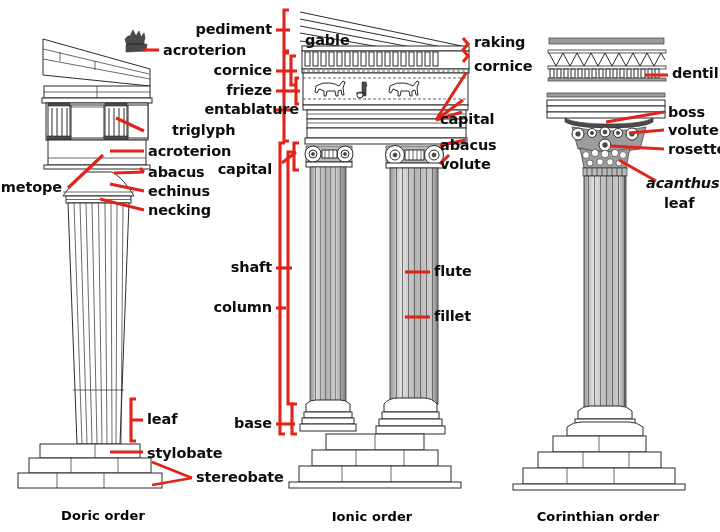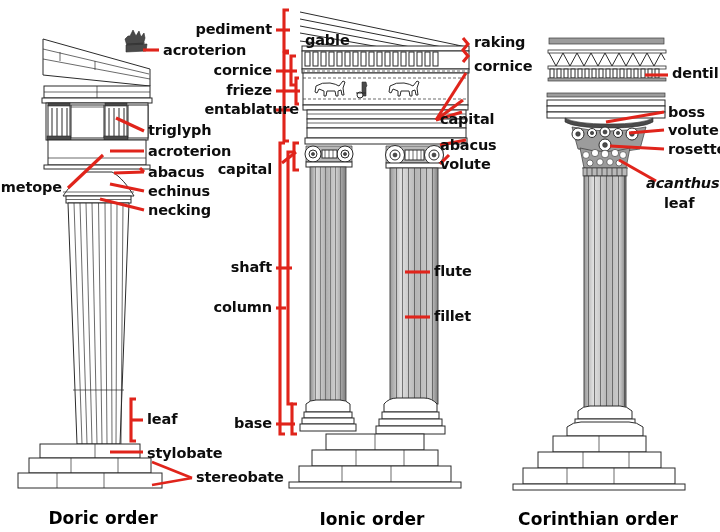--- a/index.html
+++ b/index.html
@@ -17,21 +17,21 @@
     font-weight:700;
     color:#0d0d0d;
     white-space:nowrap;
     letter-spacing:-0.15px;
     line-height:1.08;
   }
   .lbl.r{transform:translate(-100%,-50%);}
   .lbl.l{transform:translate(0,-50%);}
   .ordername{
     position:absolute;
-    font-size:17px;
+    font-size:13px;
     font-weight:700;
     letter-spacing:0.1px;
     color:#000;
     transform:translate(-50%,0);
     white-space:nowrap;
   }
   .ink{fill:none;stroke:#2b2b2b;stroke-width:1;}
   .ink-f{fill:#ffffff;stroke:#2b2b2b;stroke-width:1;}
   .ink-t{fill:none;stroke:#2b2b2b;stroke-width:0.7;}
   .gry{fill:#b9b9b9;stroke:#3a3a3a;stroke-width:0.7;}
@@ -462,21 +462,21 @@
       <path class="red" d="M645 75 L668 75"></path>
       <path class="red" d="M606 122 L664 112"></path>
       <path class="red" d="M629 133 L664 130"></path>
       <path class="red" d="M610 146 L664 149"></path>
       <path class="red" d="M619 160 L656 181"></path>
     </g>
   </svg>
 
   <div id="labels">
       <div class="lbl l" style="left: 163px; top: 51px;">acroterion</div>
-      <div class="lbl l" style="left: 132px; top: 131px; padding-left: 16px;">triglyph</div>
+      <div class="lbl l" style="left: 156px; top: 131px; padding-left: 16px;">triglyph</div>
       <div class="lbl l" style="left: 148px; top: 152px;">acroterion</div>
       <div class="lbl l" style="left: 148px; top: 173px;">abacus</div>
       <div class="lbl l" style="left: 148px; top: 192px;">echinus</div>
       <div class="lbl l" style="left: 148px; top: 211px;">necking</div>
       <div class="lbl r" style="left: 62px; top: 188px;">metope</div>
       <div class="lbl l" style="left: 147px; top: 420px;">leaf</div>
       <div class="lbl l" style="left: 147px; top: 454px;">stylobate</div>
       <div class="lbl l" style="left: 196px; top: 478px;">stereobate</div>
       <div class="lbl r" style="left: 272px; top: 30px;">pediment</div>
       <div class="lbl r" style="left: 272px; top: 71px;">cornice</div>

